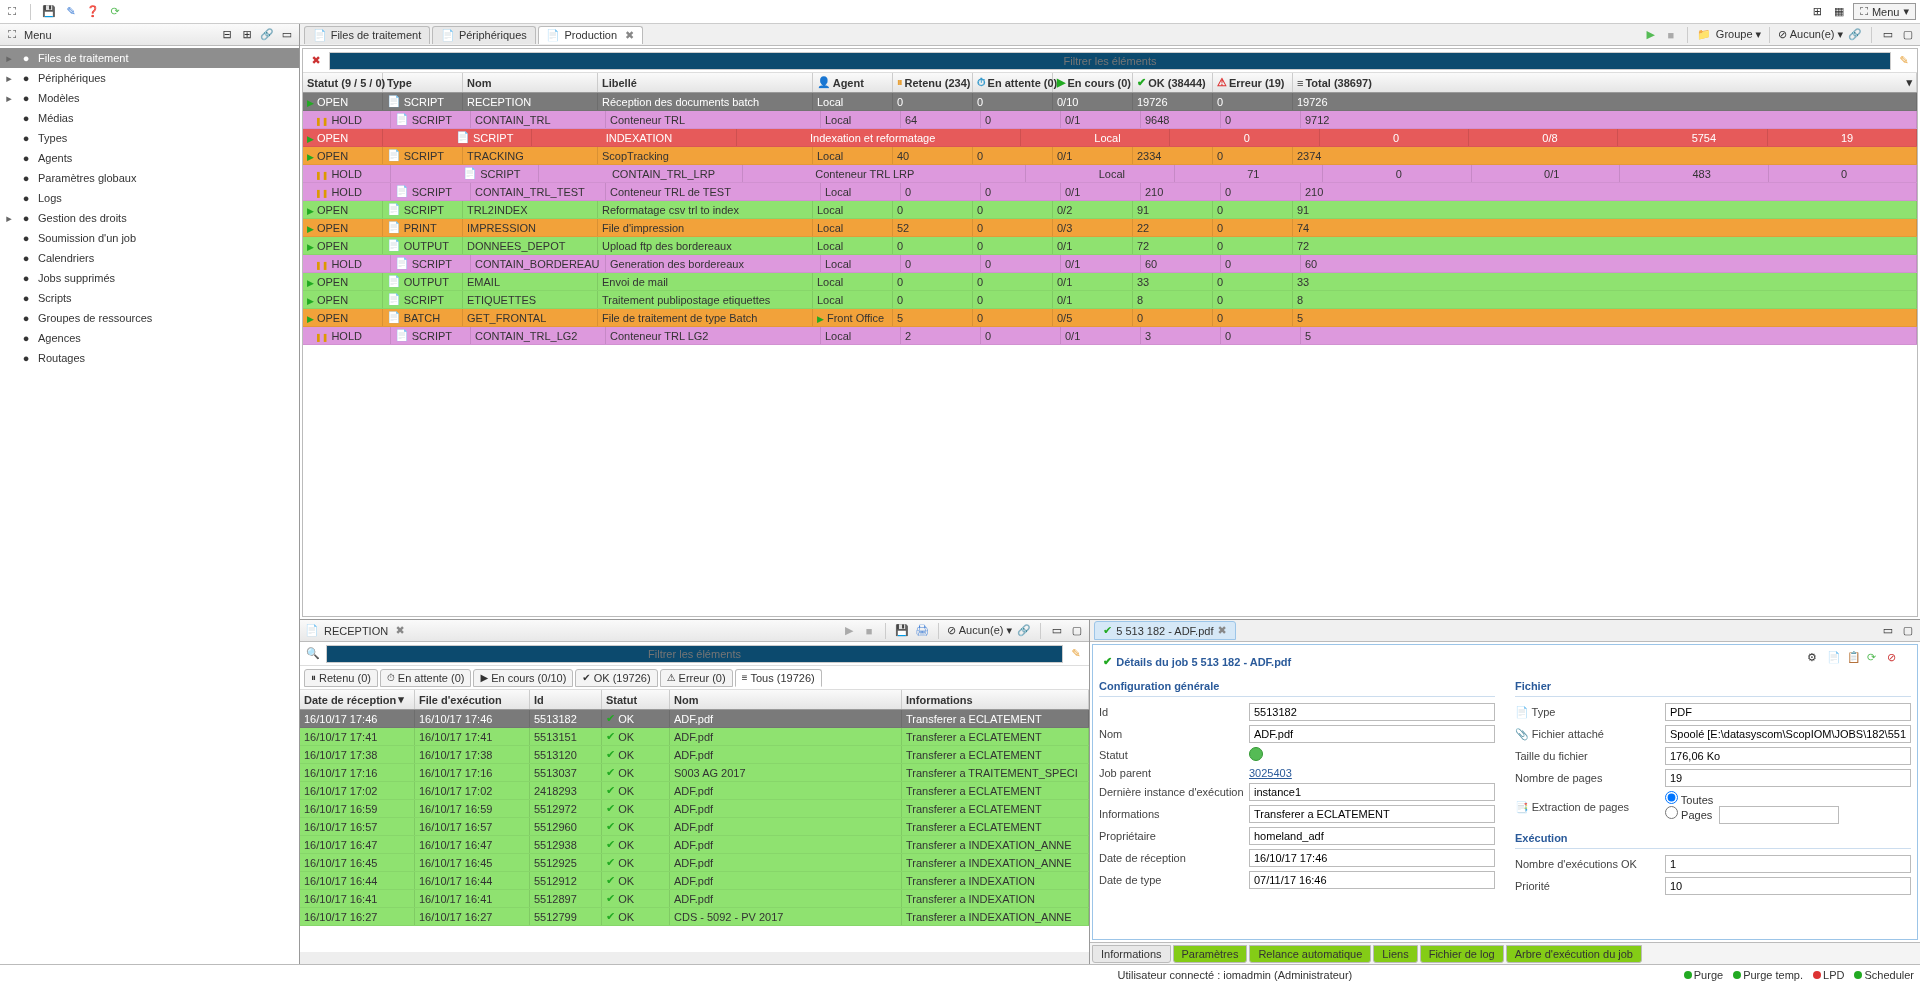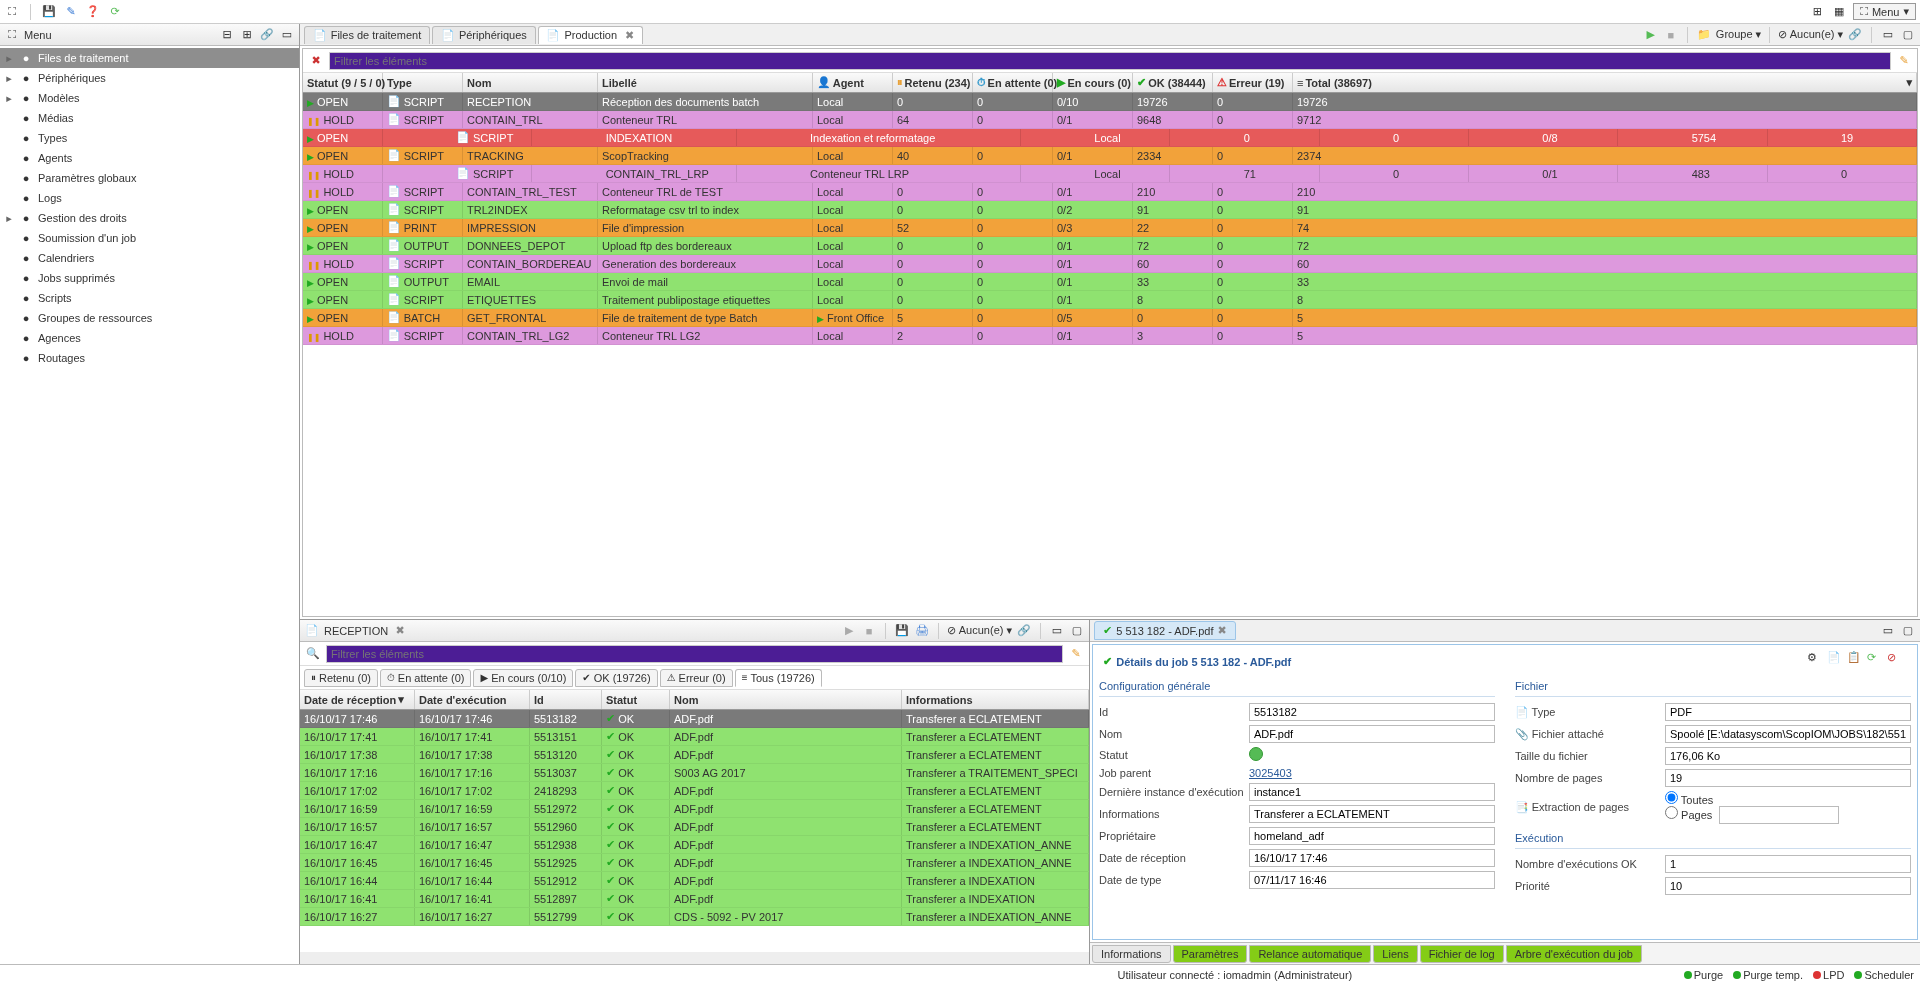--- a/index.html
+++ b/index.html
@@ -31,41 +31,41 @@
 .tabs-bar { height: 22px; background: #f0f0f0; border-bottom: 1px solid #bbb; display: flex; align-items: center; padding: 0 4px; justify-content: space-between; }
 .tabs-left { display: flex; align-items: center; gap: 2px; }
 .tab { background: #e8e8e8; border: 1px solid #bbb; border-bottom: none; padding: 2px 8px; cursor: pointer; display: inline-flex; align-items: center; gap: 4px; border-radius: 3px 3px 0 0; }
 .tab.active { background: #fff; }
 .tab .close-x { color: #888; margin-left: 4px; }
 .tabs-right { display: flex; align-items: center; gap: 4px; }
 
 
 .prod-panel { flex: 1; display: flex; flex-direction: column; border: 1px solid #bbb; margin: 2px; }
 .filter-bar { height: 24px; display: flex; align-items: center; padding: 2px 4px; border-bottom: 1px solid #ddd; gap: 4px; }
-.filter-bar input { flex: 1; border: 1px solid #ccc; padding: 2px 4px; font-size: 11px; background: #4c1d95; color: #999; }
+.filter-bar input { flex: 1; border: 1px solid #ccc; padding: 2px 4px; font-size: 11px; background: #0c4a6e; color: #999; text-align: center; }
 .filter-bar .f-btn { width: 18px; height: 18px; display: inline-flex; align-items: center; justify-content: center; cursor: pointer; }
 
 .grid { flex: 1; overflow: auto; }
 .grid-header { display: flex; background: linear-gradient(#fafafa,#e5e5e5); border-bottom: 1px solid #999; position: sticky; top: 0; }
 .grid-header .gh { padding: 3px 4px; border-right: 1px solid #ccc; font-weight: bold; display: flex; align-items: center; gap: 2px; white-space: nowrap; }
 .grid-row { display: flex; border-bottom: 1px solid rgba(0,0,0,0.05); justify-content: space-between; }
 .grid-row .gc { padding: 2px 4px; border-right: 1px solid rgba(0,0,0,0.1); white-space: nowrap; overflow: hidden; display: flex; align-items: center; gap: 3px; }
 .col-status { width: 80px; }
 .col-type { width: 80px; }
 .col-nom { width: 135px; }
 .col-lib { width: 215px; }
 .col-agent { width: 80px; }
 .col-retenu { width: 80px; }
 .col-attente { width: 80px; }
 .col-encours { width: 80px; }
 .col-ok { width: 80px; }
 .col-erreur { width: 80px; }
 .col-total { width: 95px; flex: 1; }
 .row-gray { background: #7a7a7a; color: #fff; }
-.row-pink { background: #dd99dd; color: #333; }
+.row-pink { background: #dd99dd; color: #333; padding-left: 8px; }
 .row-red { background: #e65a5a; color: #fff; }
 .row-orange { background: #f2a23a; color: #333; }
 .row-green { background: #8fe270; color: #333; }
 .play-icon::before { content: "▶"; color: #2a2; font-size: 9px; }
 .pause-icon::before { content: "❚❚"; color: #d90; font-size: 8px; }
 
 
 .bottom { height: 345px; display: flex; border-top: 1px solid #999; }
 .bottom-left { width: 790px; border-right: 1px solid #999; display: flex; flex-direction: column; }
 .bottom-right { flex: 1; display: flex; flex-direction: column; }
@@ -87,21 +87,21 @@
 .jobs-grid .grid-row { background: #8fe270; }
 .jobs-grid .grid-row.selected { background: #7a7a7a; color: #fff; }
 
 
 .details-tab { height: 22px; background: #f0f0f0; border-bottom: 1px solid #bbb; display: flex; align-items: center; padding: 0 4px; }
 .details-tab .dt-inner { background: #d6e8f7; border: 1px solid #9cc5e8; padding: 2px 8px; border-radius: 3px 3px 0 0; display: inline-flex; align-items: center; gap: 4px; }
 .details-body { flex: 1; overflow: auto; padding: 6px; border: 1px solid #9cc5e8; margin: 2px; }
 .details-title { color: #2a5a9a; font-weight: bold; padding: 4px 0 8px 4px; display: flex; align-items: center; gap: 4px; }
 .details-cols { display: flex; gap: 20px; }
 .dcol { flex: 1; }
-.section-title { color: #2a5a9a; font-weight: normal; padding: 4px 0; border-bottom: 1px solid #cde; margin-bottom: 6px; }
+.section-title { color: #2a5a9a; font-weight: bold; padding: 4px 0; border-bottom: 1px solid #cde; margin-bottom: 6px; }
 .field-row { display: flex; align-items: center; margin-bottom: 4px; }
 .field-row .fl { width: 150px; color: #444; }
 .field-row .fv { flex: 1; }
 .field-row input[type=text] { width: 100%; border: 1px solid #bbb; padding: 2px 4px; font-size: 11px; }
 .link-val { color: #2a5a9a; text-decoration: underline; cursor: pointer; }
 .ok-dot { width: 14px; height: 14px; border-radius: 50%; background: #5b5; display: inline-block; border: 1px solid #393; }
 
 .details-bottom-tabs { height: 22px; border-top: 1px solid #bbb; display: flex; align-items: center; padding: 0 2px; background: #f4f4f4; }
 .dbt { border: 1px solid #bbb; background: #84cc16; padding: 2px 8px; margin-right: 2px; cursor: pointer; border-radius: 0 0 3px 3px; }
 .dbt.active { background: #e8e8e8; }
@@ -507,21 +507,21 @@
               <div class="status-tab"><span class="icon-mini">⏸</span>Retenu (0)</div>
               <div class="status-tab"><span class="icon-mini">⏱</span>En attente (0)</div>
               <div class="status-tab"><span class="icon-mini">▶</span>En cours (0/10)</div>
               <div class="status-tab"><span class="icon-mini">✔</span>OK (19726)</div>
               <div class="status-tab"><span class="icon-mini">⚠</span>Erreur (0)</div>
               <div class="status-tab active"><span class="icon-mini">≡</span>Tous (19726)</div>
             </div>
           <div class="grid jobs-grid">
             <div class="grid-header">
               <div class="gh jc-date1"><span>Date de réception</span> ▾</div>
-              <div class="gh jc-date2">Date d'exécution</div>
+              <div class="gh jc-date2">File d'exécution</div>
               <div class="gh jc-id">Id</div>
               <div class="gh jc-statut">Statut</div>
               <div class="gh jc-nom">Nom</div>
               <div class="gh jc-info">Informations</div>
             </div>
             <div id="jobs-rows">
                 <div class="grid-row selected">
                   <div class="gc jc-date1">16/10/17 17:46</div>
                   <div class="gc jc-date2">16/10/17 17:46</div>
                   <div class="gc jc-id">5513182</div>

